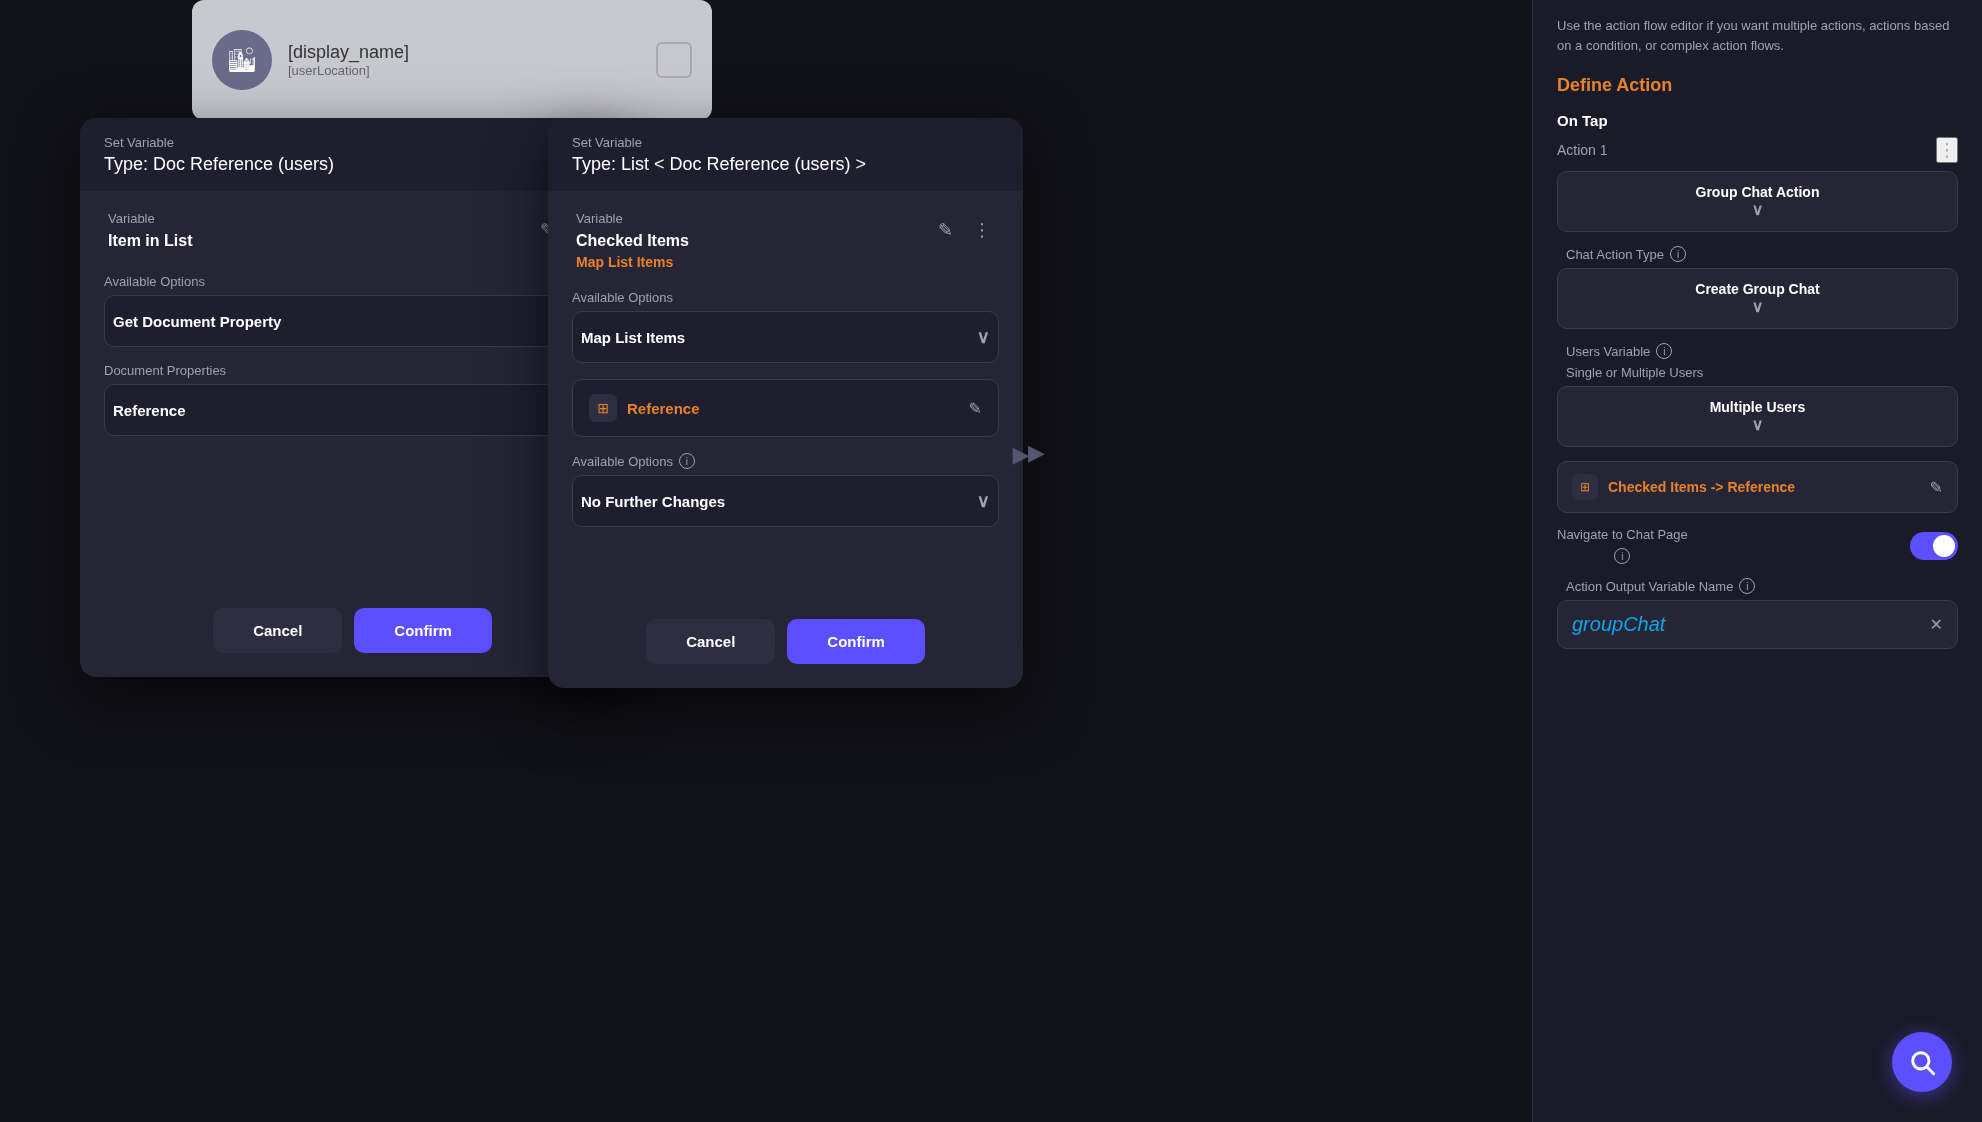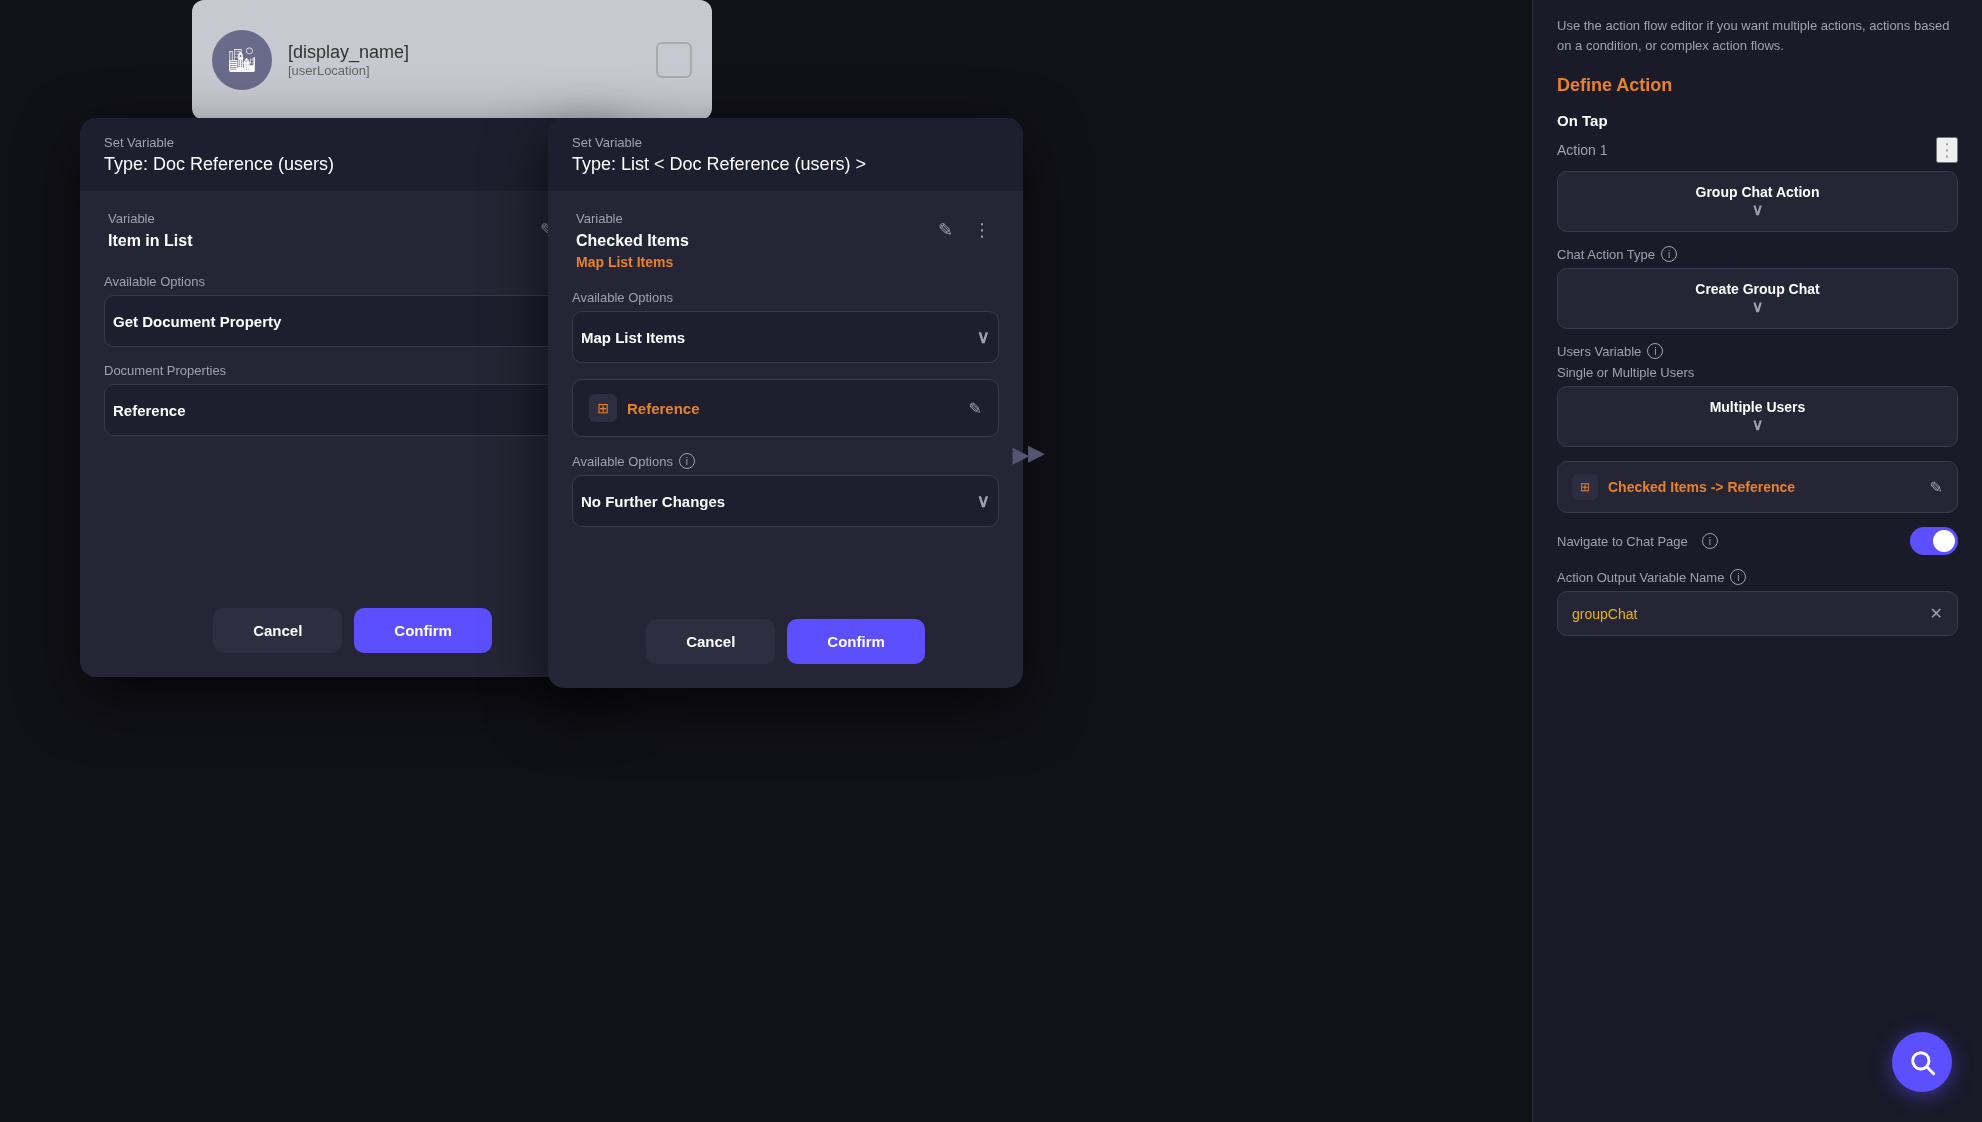--- a/index.html
+++ b/index.html
@@ -300,20 +300,21 @@
       font-size: 16px;
     }
 
     .field-label {
       font-size: 13px;
       color: #a0a0b0;
       margin-bottom: 6px;
       display: flex;
       align-items: center;
       gap: 6px;
+      margin-left: 9px;
     }
     .info-icon {
       width: 16px;
       height: 16px;
       border: 1.5px solid #a0a0b0;
       border-radius: 50%;
       display: inline-flex;
       align-items: center;
       justify-content: center;
       font-size: 10px;
@@ -360,21 +361,22 @@
       display: flex;
       align-items: center;
       justify-content: space-between;
       margin-bottom: 14px;
     }
     .toggle-label {
       font-size: 13px;
       color: #a0a0b0;
       display: flex;
       align-items: center;
-      gap: 14px;
+      gap: 6px;
+      flex-direction: column;
     }
     .toggle {
       width: 48px;
       height: 28px;
       background: #5b4fff;
       border-radius: 14px;
       position: relative;
       cursor: pointer;
     }
     .toggle::after {
@@ -394,22 +396,23 @@
       background: #252535;
       border: 1.5px solid #3a3a4e;
       border-radius: 10px;
       padding: 12px 14px;
       display: flex;
       align-items: center;
       justify-content: space-between;
       margin-bottom: 14px;
     }
     .text-input-value {
-      font-size: 14px;
-      color: #eab308;
+      font-size: 20px;
+      color: #0ea5e9;
+      font-style: italic;
     }
     .text-input-clear {
       color: #a0a0b0;
       font-size: 16px;
       cursor: pointer;
     }
 
     
     .fab-search {
       position: absolute;

